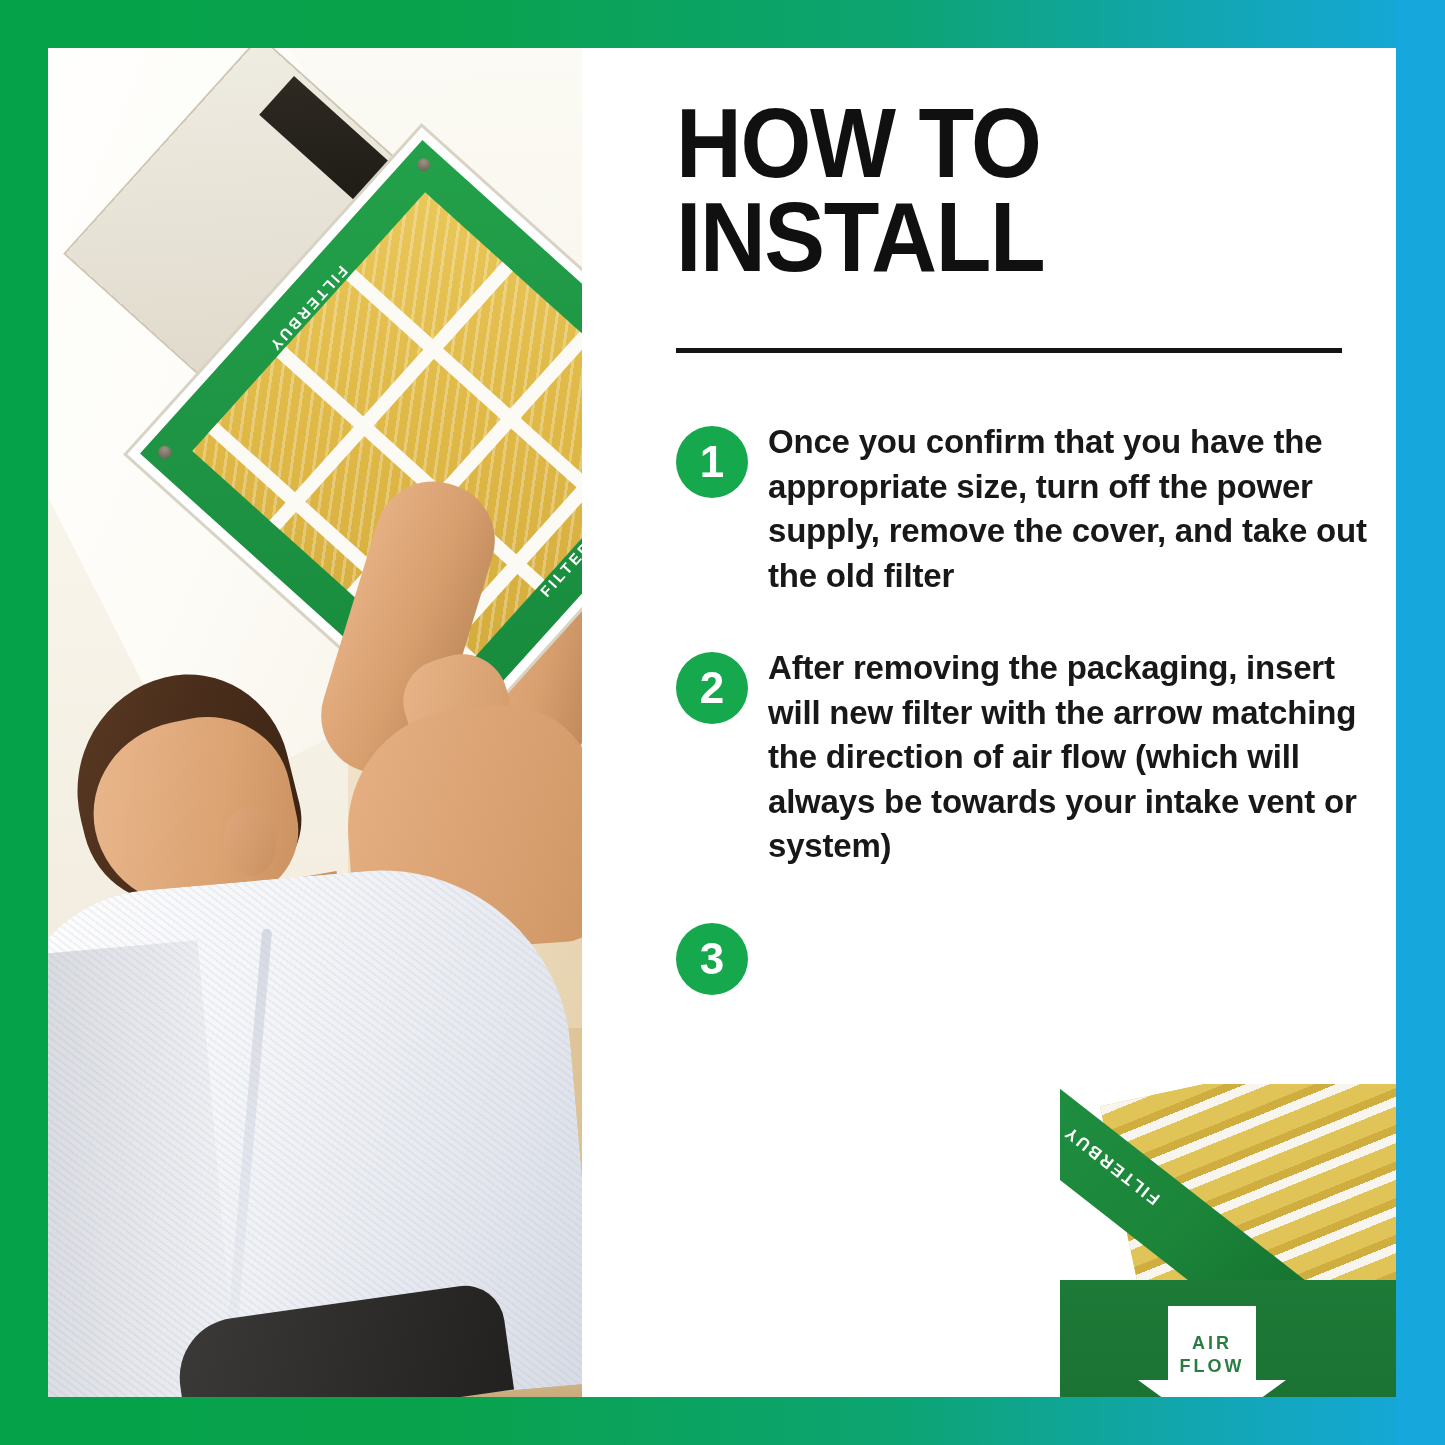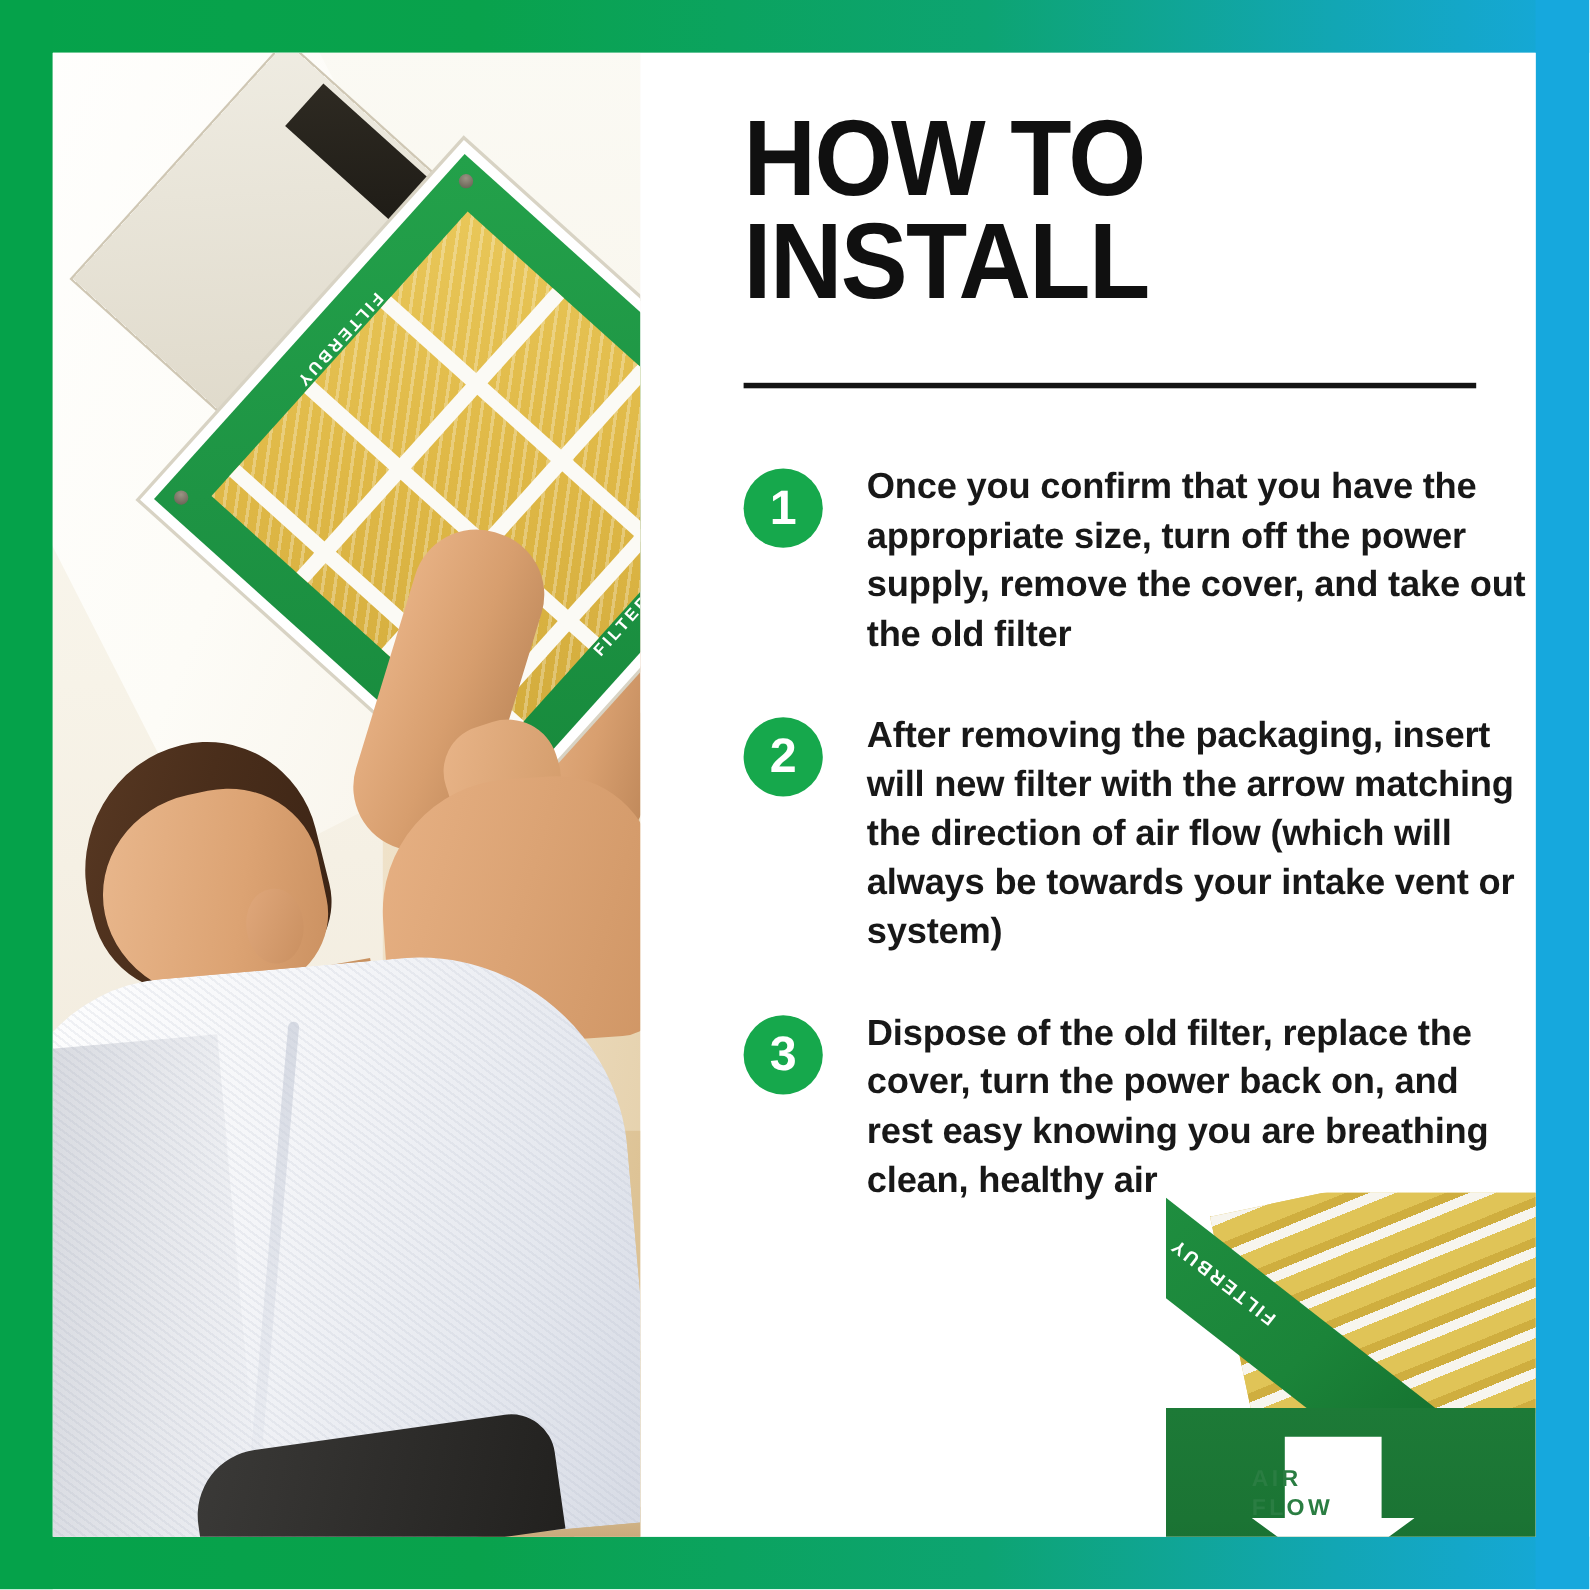--- a/index.html
+++ b/index.html
@@ -234,21 +234,21 @@
   }
   .badge{
     flex:0 0 auto;width:72px;height:72px;border-radius:50%;
     background:#16a84c;
     color:#ffffff;
     font-size:44px;font-weight:900;line-height:72px;text-align:center;
     font-family:"Liberation Sans", sans-serif;
     margin-top:6px;
   }
   .step-text{
-    margin-left:40px;
+    margin-left:20px;
     font-size:33px;line-height:1.35;
     font-weight:700;color:#181818;
     font-family:"Liberation Sans", sans-serif;
     letter-spacing:-0.2px;
     max-width:612px;
   }
 
   
   .filter2{
     position:absolute;right:-48px;bottom:-46px;width:400px;height:360px;
@@ -283,22 +283,22 @@
   .f2-band{
     position:absolute;left:0;top:196px;width:400px;height:168px;
     background:linear-gradient(180deg,#1d7a37 0%,#1b7434 60%,#186c30 100%);
   }
   .arrow{
     position:absolute;left:78px;top:26px;width:148px;height:128px;
   }
   .arrow svg{display:block;}
   .arrow-label{
     position:absolute;left:0;top:26px;width:148px;
-    text-align:left;color:#2a7d42;
-    font-size:21px;font-weight:700;letter-spacing:3px;line-height:1.25;
+    text-align:center;color:#2a7d42;
+    font-size:18px;font-weight:700;letter-spacing:3px;line-height:1.25;
     font-family:"Liberation Sans", sans-serif;
   }
 </style>
 </head>
 <body>
 
 <div id="root">
 
   <div class="frame-top"></div>
   <div class="frame-bottom"></div>
@@ -370,21 +370,20 @@
           <div class="step-text">Once you confirm that you have the appropriate size, turn off the power supply, remove the cover, and take out the old filter</div>
         </div>
 
         <div class="step">
           <div class="badge">2</div>
           <div class="step-text">After removing the packaging, insert will new filter with the arrow matching the direction of air flow (which will always be towards your intake vent or system)</div>
         </div>
 
         <div class="step">
           <div class="badge">3</div>
-          <div class="step-text">Dispose of the old filter, replace the cover, turn the power back on, and rest easy knowing you are breathing clean, healthy air</div>
         </div>
 
       </div>
 
       <div class="filter2">
         <div class="f2-top">
           <div class="f2-pleats"></div>
           <div class="f2-rail">
             <div class="f2-rail-text">FILTERBUY</div>
           </div>

